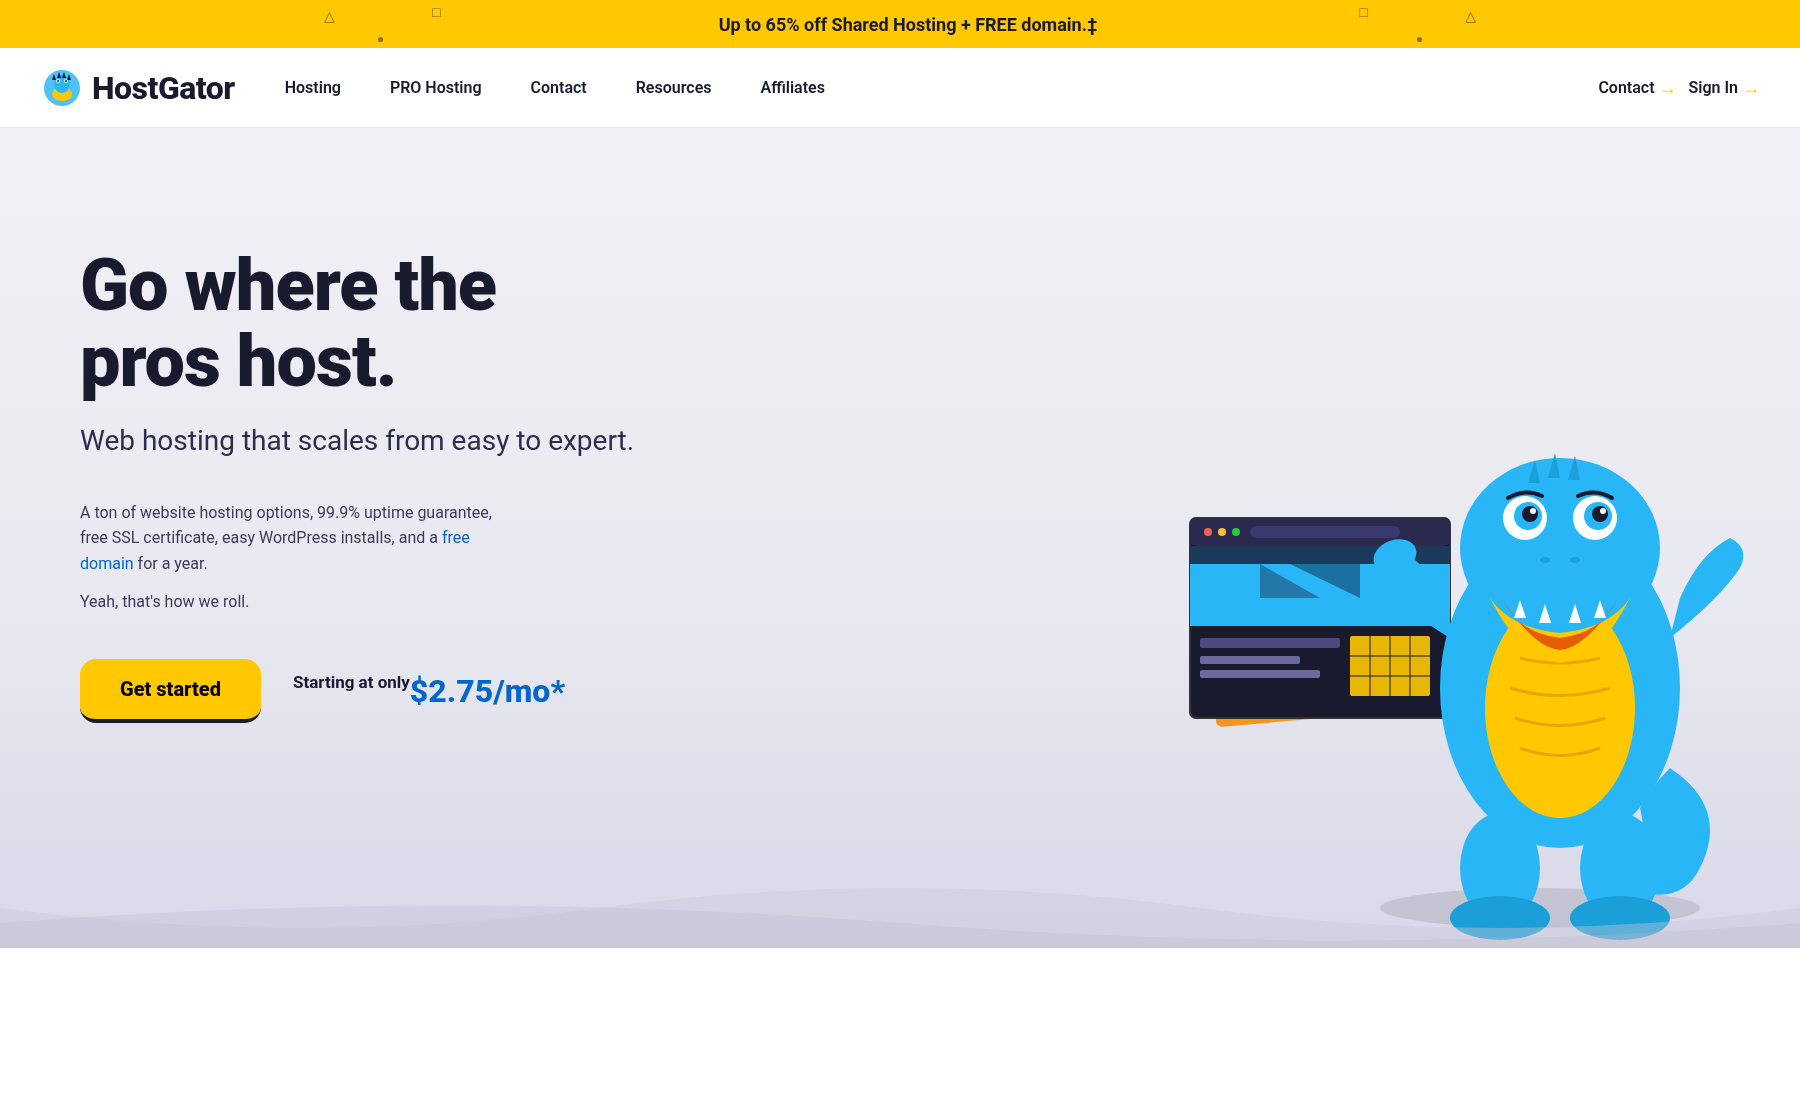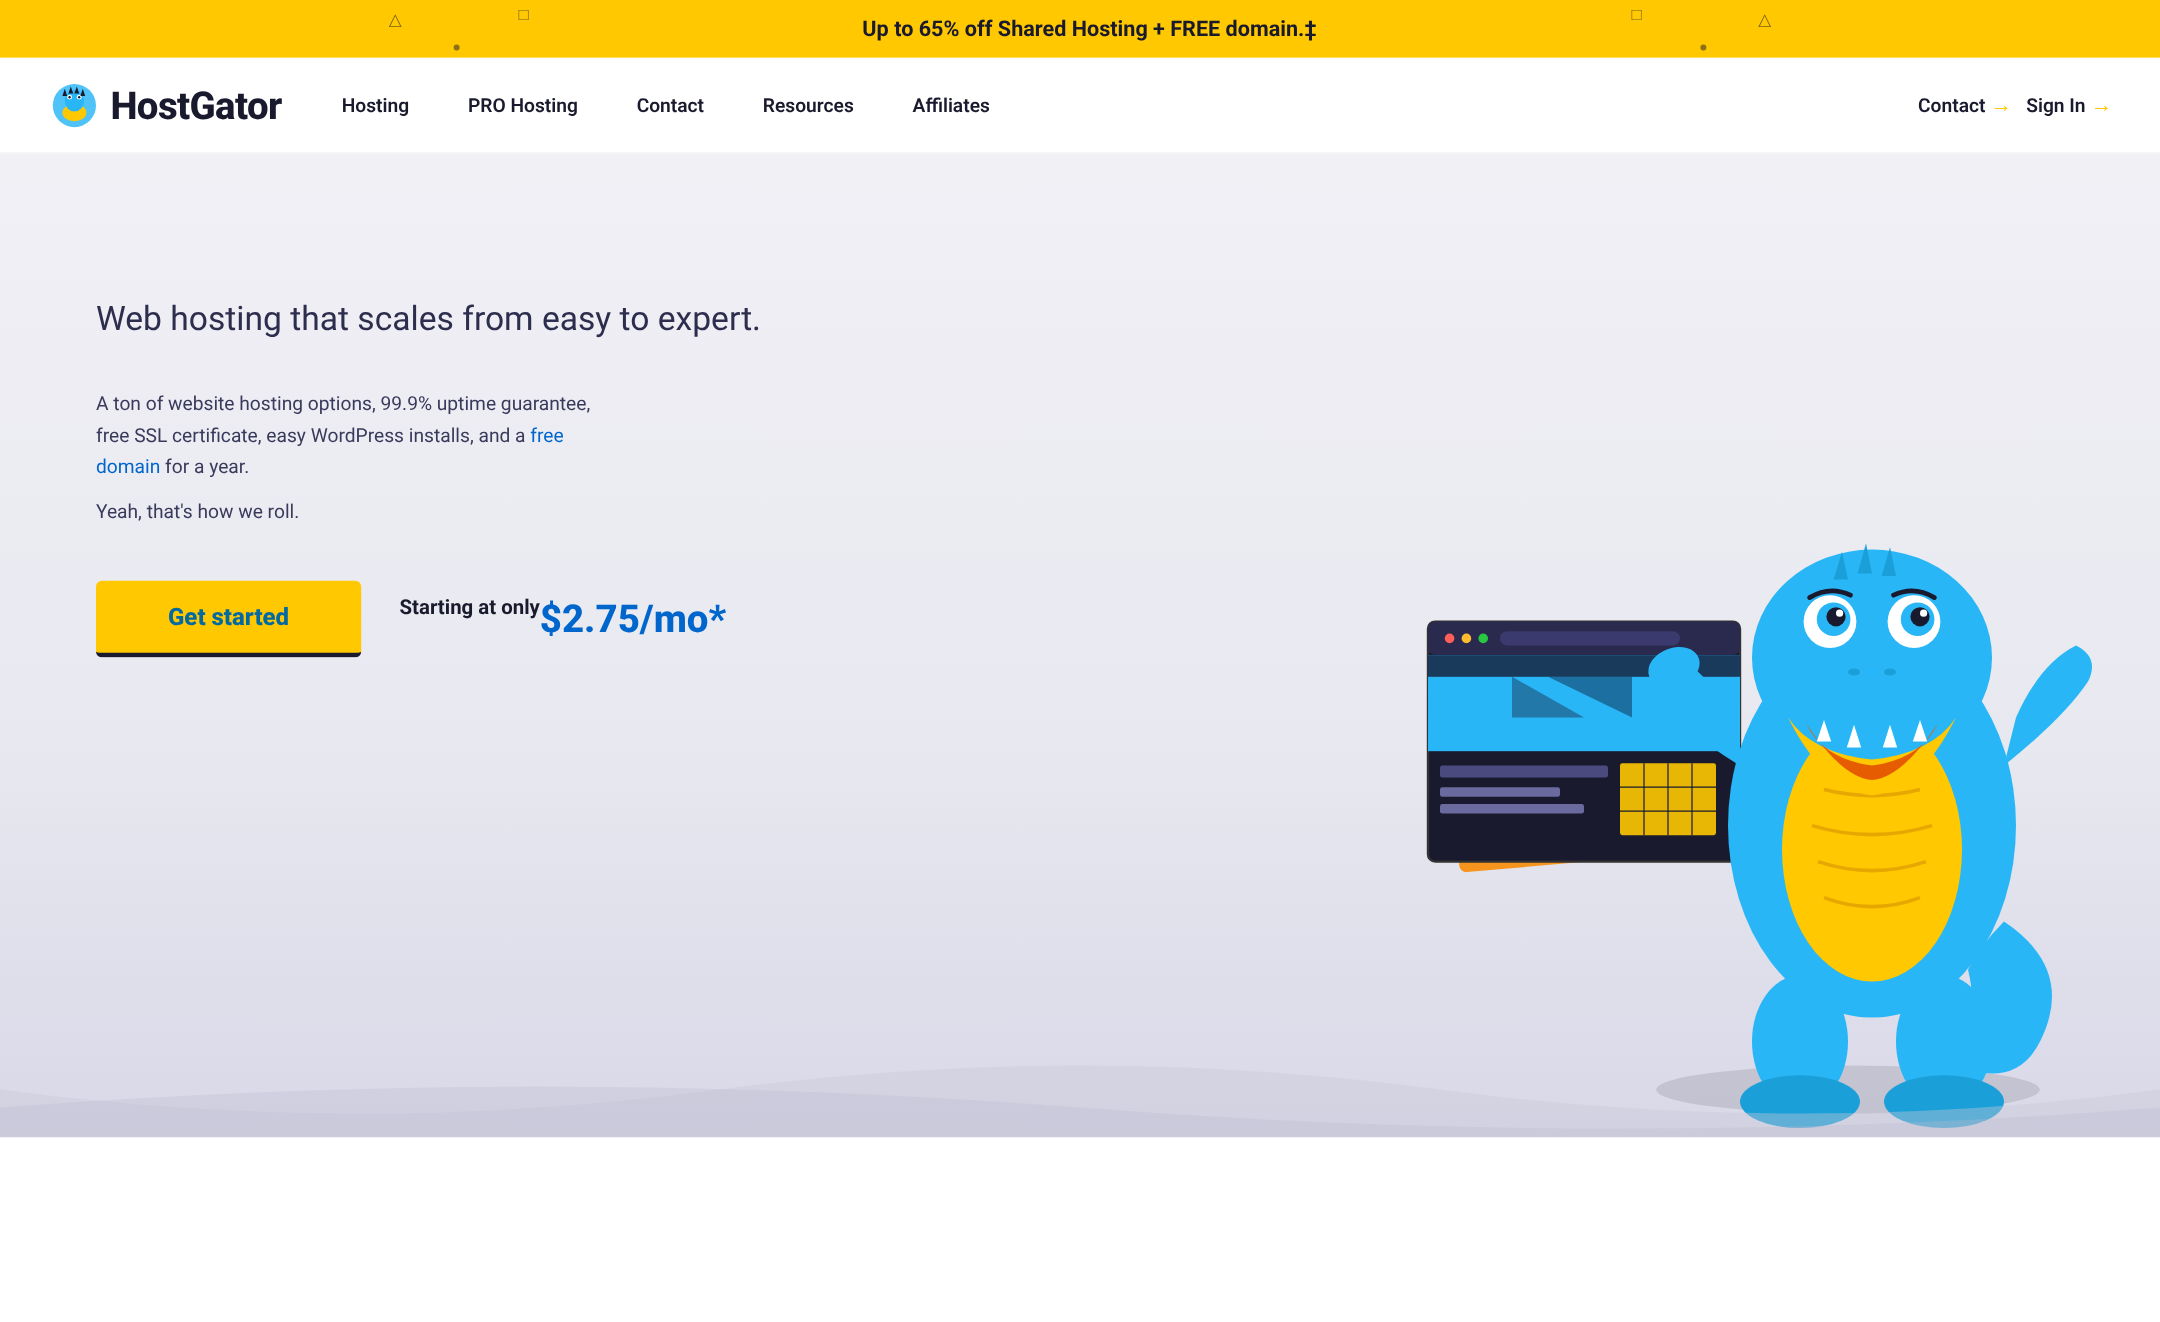--- a/index.html
+++ b/index.html
@@ -145,27 +145,27 @@
       color: #3a3a5c;
       margin-bottom: 48px;
     }
     .hero-cta {
       display: flex;
       align-items: center;
       gap: 32px;
     }
     .get-started-btn {
       background: #FFC800;
-      color: #0369a1;
+      color: #000000;
       font-size: 20px;
       font-weight: 800;
       border: none;
       border-bottom: 4px solid #1a1a2e;
-      padding: 18px 60px;
-      border-radius: 5px;
+      padding: 18px 40px;
+      border-radius: 16px;
       cursor: pointer;
       text-decoration: none;
       display: inline-block;
     }
     .pricing-info {
       display: flex;
       flex-direction: row;
     }
     .starting-at {
       font-size: 17px;
@@ -260,20 +260,21 @@
     </a>
     <a class="nav-right-link" href="#">
       <span>Sign In</span>
       <span class="arrow">→</span>
     </a>
   </div>
 </nav>
 
 <section class="hero">
   <div class="hero-content">
+    <h1 class="hero-title">Go where the pros host.</h1>
     <p class="hero-subtitle">Web hosting that scales from easy to expert.</p>
     <p class="hero-description">
       <span>A ton of website hosting options, 99.9% uptime guarantee, free SSL certificate, easy WordPress installs, and a </span><a href="#" class="free-domain-link">free domain</a><span> for a year.</span>
     </p>
     <p class="hero-tagline">Yeah, that's how we roll.</p>
     <div class="hero-cta">
       <a href="#" class="get-started-btn">Get started</a>
       <div class="pricing-info">
         <span class="starting-at">Starting at only</span>
         <span class="price">$2.75/mo*</span>

